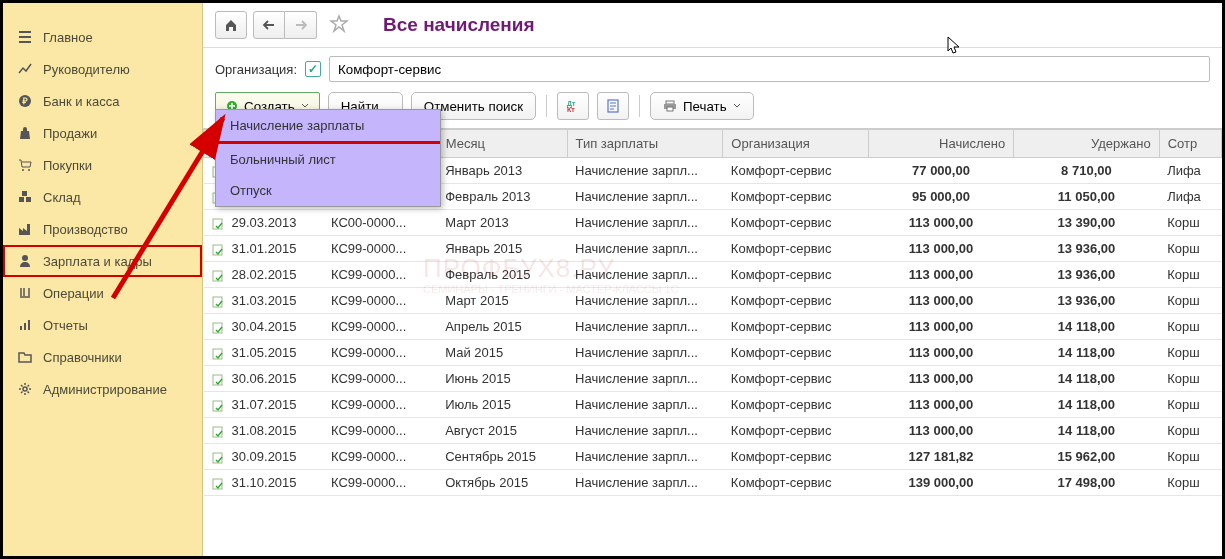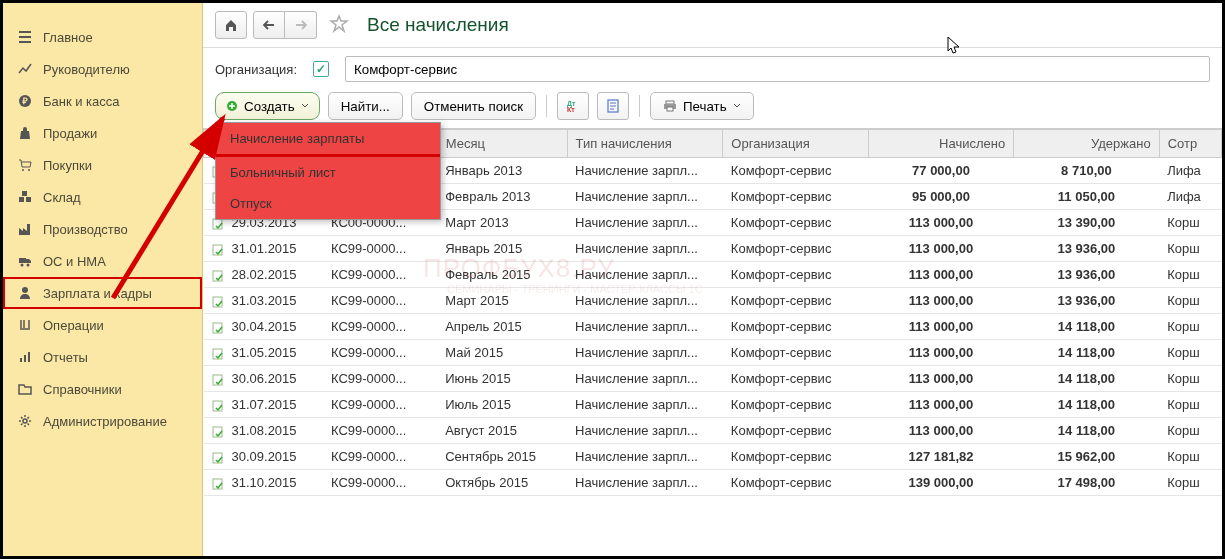--- a/index.html
+++ b/index.html
@@ -10,42 +10,42 @@
   .sidebar-item.active { border: 2px solid #d40000; padding: 6px 12px; }
   .sidebar-icon { width: 16px; height: 16px; display: flex; align-items: center; justify-content: center; flex-shrink: 0; color:#555; }
   .main { flex: 1; display: flex; flex-direction: column; overflow: hidden; }
   .toolbar-top { display: flex; align-items: center; gap: 6px; padding: 8px 12px; border-bottom: 1px solid #ddd; }
   .tb-btn { border: 1px solid #bbb; background: linear-gradient(#fff,#eee); border-radius: 3px; height: 28px; min-width: 32px; display: inline-flex; align-items: center; justify-content: center; cursor: pointer; padding: 0 8px; font-size: 12px; }
   .tb-btn svg { pointer-events: none; }
   .nav-group { display: flex; gap: 0; }
   .nav-group .tb-btn:first-child { border-radius: 3px 0 0 3px; }
   .nav-group .tb-btn:last-child { border-radius: 0 3px 3px 0; border-left: none; }
   .star-btn { border: none; background: none; cursor: pointer; padding: 0 6px; }
-  .page-title { font-size: 19px; color: #14532d; margin-left: 6px; }
-  .filter-row { display: flex; align-items: center; gap: 16px; padding: 8px 12px 6px; }
+  .page-title { font-size: 19px; color: #701a75; margin-left: 22px; font-weight: bold; }
+  .filter-row { display: flex; align-items: center; gap: 8px; padding: 8px 12px 6px; }
   .filter-label { color: #333; }
   .filter-check { width: 16px; height: 16px; border: 1px solid #4a9; display:inline-flex; align-items:center; justify-content:center; color:#2a7; font-weight:bold; font-size:12px; border-radius:2px; cursor:pointer; }
   .filter-input { flex: 1; border: 1px solid #bbb; height: 26px; padding: 0 8px; border-radius: 2px; background:#fff; }
   .action-row { display: flex; align-items: center; gap: 8px; padding: 4px 12px 8px; position: relative; }
-  .btn-create { border: 1px solid #6a6; background: linear-gradient(#fdfdf0,#f1f1d8); border-radius: 9px; height: 28px; padding: 0 10px; display: inline-flex; align-items: center; gap: 6px; cursor: pointer; }
+  .btn-create { border: 1px solid #6a6; background: linear-gradient(#fdfdf0,#f1f1d8); border-radius: 2px; height: 28px; padding: 0 10px; display: inline-flex; align-items: center; gap: 6px; cursor: pointer; }
   .btn-plain { border: 1px solid #bbb; background: linear-gradient(#fff,#f2f2f2); border-radius: 5px; height: 28px; padding: 0 12px; display: inline-flex; align-items: center; gap:6px; cursor: pointer; }
   .btn-icon { border: 1px solid #bbb; background: linear-gradient(#fff,#f2f2f2); border-radius: 3px; height: 28px; width: 32px; display: inline-flex; align-items: center; justify-content: center; cursor: pointer; }
   .divider-v { width:1px; height:22px; background:#ccc; margin: 0 2px; }
-  .create-dropdown { position: absolute; top: 34px; left: 12px; width: 226px; background: #ef4444; border: 1px solid #999; box-shadow: 2px 2px 6px rgba(0,0,0,0.25); z-index: 20; }
+  .create-dropdown { position: absolute; top: 21px; left: 12px; width: 226px; background: #c4b5fd; border: 1px solid #999; box-shadow: 2px 2px 6px rgba(0,0,0,0.25); z-index: 20; }
   .dd-item { padding: 8px 14px; cursor: pointer; }
   .dd-item.highlight { border-bottom: 3px solid #d40000; }
   .table-wrap { flex:1; overflow: auto; border-top: 1px solid #ccc; }
   table { border-collapse: collapse; width: 100%; table-layout: fixed; }
   th { background: #efefef; border: 1px solid #ccc; padding: 6px 8px; text-align: left; font-weight: normal; color:#555; font-size:13px; white-space:nowrap; overflow:hidden; text-overflow:ellipsis; }
   td { border-bottom: 1px solid #e5e5e5; padding: 5px 8px; white-space: nowrap; overflow:hidden; text-overflow:ellipsis; font-size:13px; }
   td.num { text-align: center; font-weight: bold; }
   .row-icon { display:inline-flex; align-items:center; margin-right:6px; vertical-align:middle; }
   .arrow-annotation { position: absolute; left: 90px; top: 100px; width: 160px; height: 200px; z-index: 30; pointer-events: none; }
   .watermark { position:absolute; left:420px; top:250px; font-size:26px; color:rgba(200,40,40,0.12); font-weight:500; pointer-events:none; letter-spacing:1px; }
-  .watermark2 { position:absolute; left:444px; top:280px; font-size:11px; color:rgba(180,60,60,0.10); pointer-events:none; }
+  .watermark2 { position:absolute; left:420px; top:280px; font-size:11px; color:rgba(180,60,60,0.10); pointer-events:none; }
   .cursor-icon { position:absolute; right:260px; top:32px; pointer-events:none; }
 </style>
 </head>
 <body>
 
 <div class="app">
 
   <div class="sidebar">
     <div class="sidebar-item">
       <span class="sidebar-icon">
@@ -100,31 +100,20 @@
         </span>
       <span>Склад</span>
     </div>
     <div class="sidebar-item">
       <span class="sidebar-icon">
           <svg width="14" height="14" viewBox="0 0 14 14">
             <path d="M1 13V6l4 3V6l4 3V2h3v11z" fill="#555"></path>
           </svg>
         </span>
       <span>Производство</span>
-    </div>
-    <div class="sidebar-item">
-      <span class="sidebar-icon">
-          <svg width="14" height="14" viewBox="0 0 14 14">
-            <rect x="1" y="4" width="7" height="5" fill="#555"></rect>
-            <path d="M8 5h3l2 2v2H8z" fill="#555"></path>
-            <circle cx="4" cy="11" r="1.5" fill="#555"></circle>
-            <circle cx="10" cy="11" r="1.5" fill="#555"></circle>
-          </svg>
-        </span>
-      <span>ОС и НМА</span>
     </div>
     <div class="sidebar-item active">
       <span class="sidebar-icon">
           <svg width="14" height="14" viewBox="0 0 14 14">
             <circle cx="7" cy="4" r="3" fill="#555"></circle>
             <path d="M2 13c0-3 2-5 5-5s5 2 5 5z" fill="#555"></path>
           </svg>
         </span>
       <span>Зарплата и кадры</span>
     </div>
@@ -257,21 +246,21 @@
             <col style="width:140px">
             <col style="width:140px">
             <col style="width:140px">
             <col style="width:60px">
         </colgroup>
         <thead>
           <tr>
             <th>Дата</th>
             <th>Номер</th>
             <th>Месяц</th>
-            <th>Тип начисления</th>
+            <th>Тип зарплаты</th>
             <th>Организация</th>
             <th style="text-align:right">Начислено</th>
             <th style="text-align:right">Удержано</th>
             <th>Сотр</th>
           </tr>
         </thead>
         <tbody id="tbody">
             <tr>
               <td><span class="row-icon">
                   <svg width="14" height="12" viewBox="0 0 14 12">

